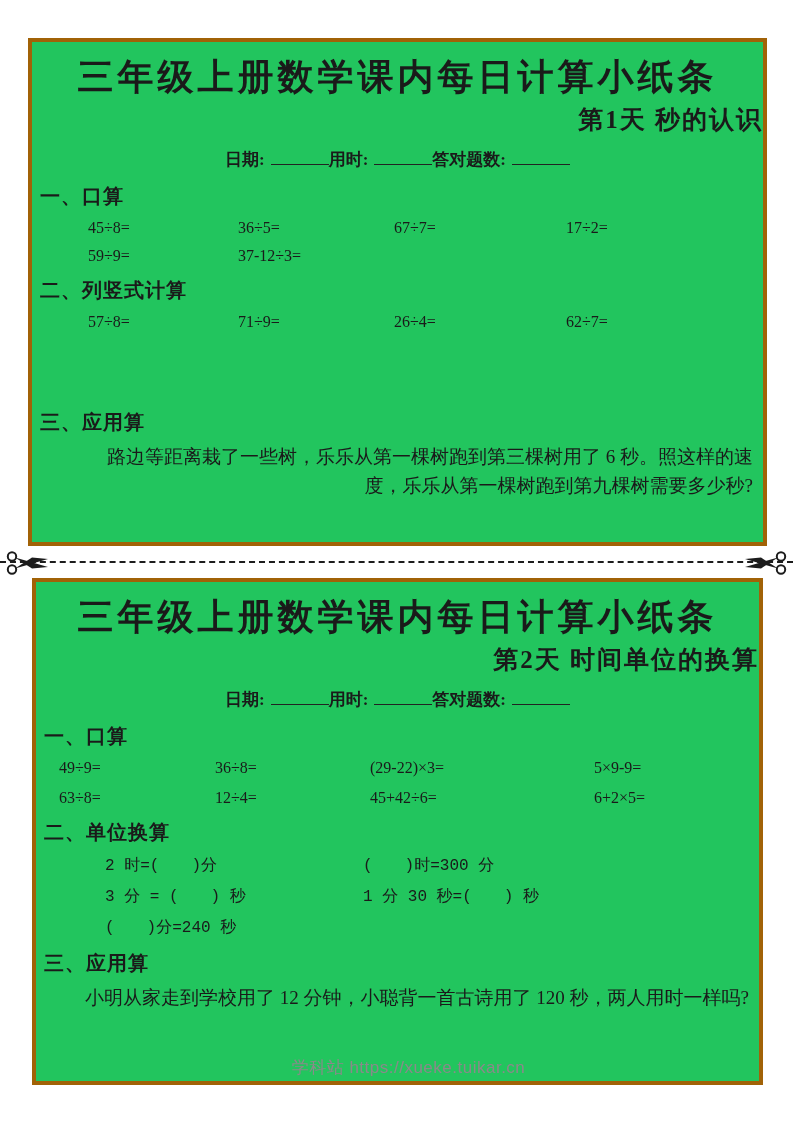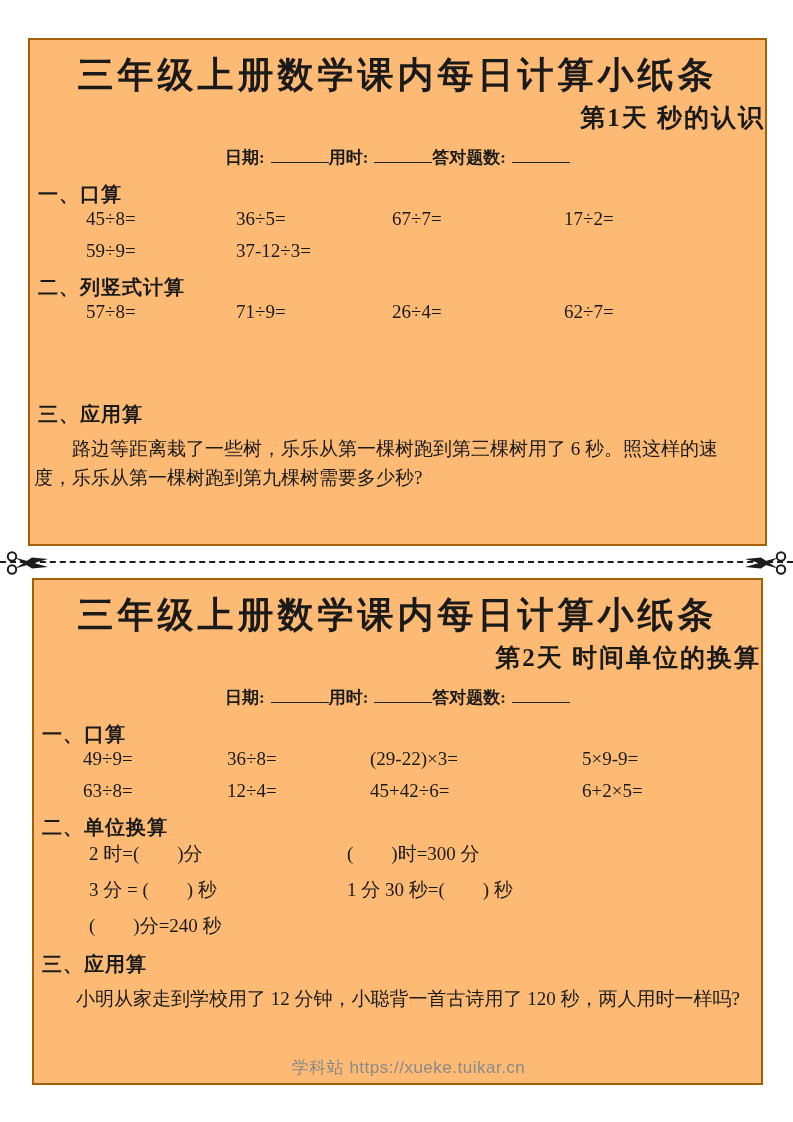--- a/index.html
+++ b/index.html
@@ -1,37 +1,37 @@
 <!DOCTYPE html>
 <html><head>
 <meta charset="utf-8">
 <style>
   html,body{margin:0;padding:0;background:#fff;}
   .page{position:relative;width:793px;height:1122px;background:#fff;overflow:hidden;
         font-family:"Liberation Serif","DejaVu Serif",serif;color:#1a1a1a;}
-  .slip{position:absolute;background:#fdba74;border:2px solid #a16207;box-sizing:border-box;}
+  .slip{position:absolute;background:#22c55e;border:4px solid #a16207;box-sizing:border-box;}
   .slip1{left:28px;top:38px;width:739px;height:508px;}
   .slip2{left:32px;top:578px;width:731px;height:507px;}
   .title{text-align:center;font-weight:bold;font-size:36px;letter-spacing:4px;
          margin-top:12px;line-height:46px;}
   .subtitle{text-align:right;font-weight:bold;font-size:25px;letter-spacing:2px;
             margin-top:4px;line-height:32px;}
   .meta{display:flex;justify-content:center;align-items:flex-end;
         margin-top:12px;font-size:17px;font-weight:bold;}
   .meta-item{white-space:nowrap;}
   .blank{display:inline-block;width:58px;height:13px;border-bottom:1.5px solid #222;
          margin-left:6px;vertical-align:baseline;}
   .sec-label{font-size:20px;font-weight:bold;margin:12px 0 0 8px;letter-spacing:1px;font-family:Liberation Mono, monospace;}
   .sec-label.push{margin-top:78px;}
-  .grid{display:grid;font-size:19px;row-gap:10px;}
+  .grid{display:grid;font-size:16px;margin-top:9px;row-gap:10px;}
   .g4a{grid-template-columns:150px 156px 172px auto;padding-left:56px;}
-  .g4b{grid-template-columns:144px 143px 212px auto;padding-left:49px;}
-  .g2{grid-template-columns:258px auto;padding-left:55px;}
+  .g4b{grid-template-columns:144px 143px 212px auto;padding-left:23px;gap:12px;}
+  .g2{grid-template-columns:258px auto;padding-left:69px;font-family:Liberation Mono, monospace;}
   .cell{white-space:nowrap;}
-  .apptext{font-size:19px;line-height:29px;text-indent:2em;margin:6px 10px 0 4px;}
+  .apptext{font-size:19px;line-height:29px;text-indent:2em;margin:6px 10px 0 4px;text-align:right;}
   .cutline{position:absolute;left:0;top:548px;width:793px;height:30px;}
   .cutline .dash{position:absolute;left:0;right:0;top:13px;border-top:2px dashed #1c1c1c;}
   .scissors{position:absolute;top:2px;}
   .scissors.left{left:6px;}
   .scissors.right{right:6px;transform:scaleX(-1);}
   .footer{position:absolute;left:12px;top:1056px;width:793px;text-align:center;
           font-family:"Liberation Sans","DejaVu Sans",sans-serif;
           font-size:17px;color:#8a8a8a;letter-spacing:.5px;}
 </style>
 </head>

